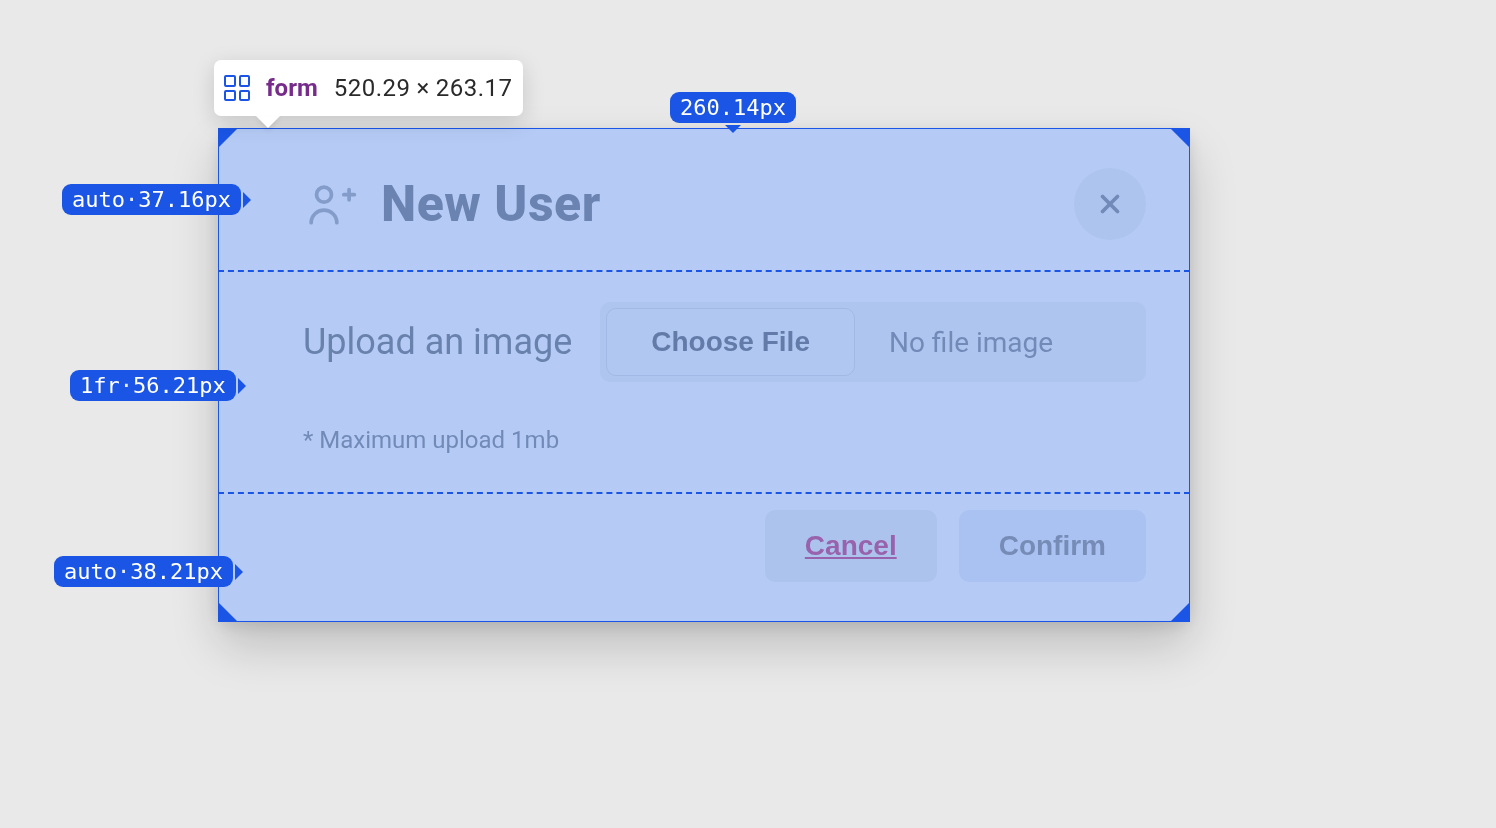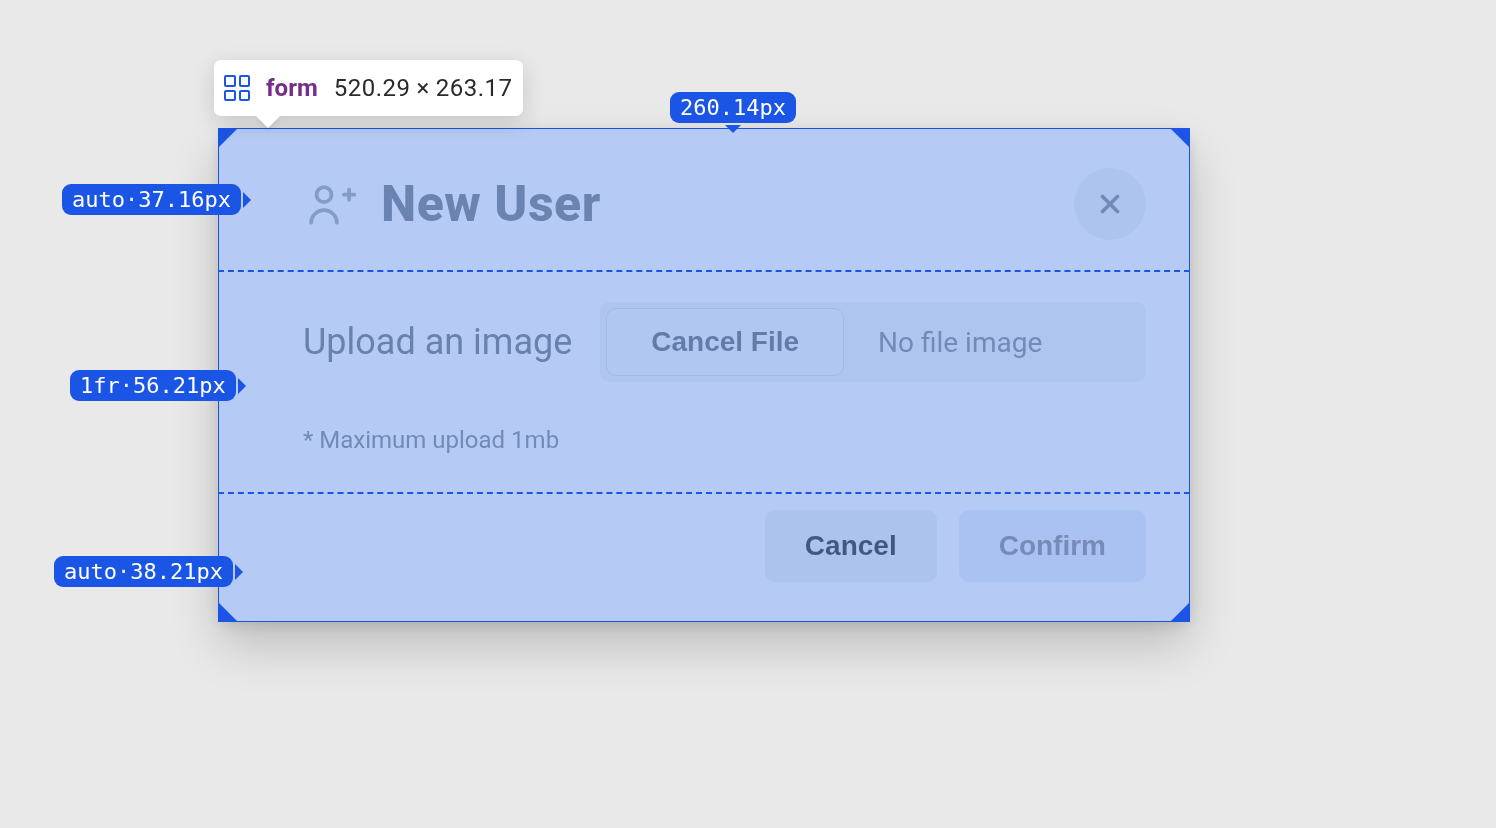--- a/index.html
+++ b/index.html
@@ -221,22 +221,23 @@
     cursor: pointer;
     border: none;
   }
   .btn-clear {
     color: #cc4a6b;
     background: transparent;
     border: 2px solid #cc4a6b55;
   }
   .spacer { flex: 1; }
   .btn-cancel {
-    color: #000000;
+    color: #be185d;
     background: #eceef0;
+    text-decoration: underline;
   }
   .btn-confirm {
     color: #737373;
     background: #e7ecf9;
   }
 </style>
 </head>
 <body>
 
 <div class="inspect-tooltip" style="left:214px; top:60px;">
@@ -283,21 +284,21 @@
           <line x1="6" y1="6" x2="18" y2="18"></line>
           <line x1="18" y1="6" x2="6" y2="18"></line>
         </svg>
       </button>
     </div>
 
     <div class="dlg-body">
       <div class="upload-row">
         <div class="upload-label">Upload an image</div>
         <div class="file-picker">
-          <button class="choose-file-btn">Cancel File</button>
+          <button class="choose-file-btn">Choose File</button>
           <div class="file-chosen">No file image</div>
         </div>
       </div>
       <div class="hint">* Maximum upload 1mb</div>
     </div>
 
     <div class="dlg-footer">
       <div class="spacer"></div>
       <button class="btn btn-cancel">Cancel</button>
       <button class="btn btn-confirm">Confirm</button>

